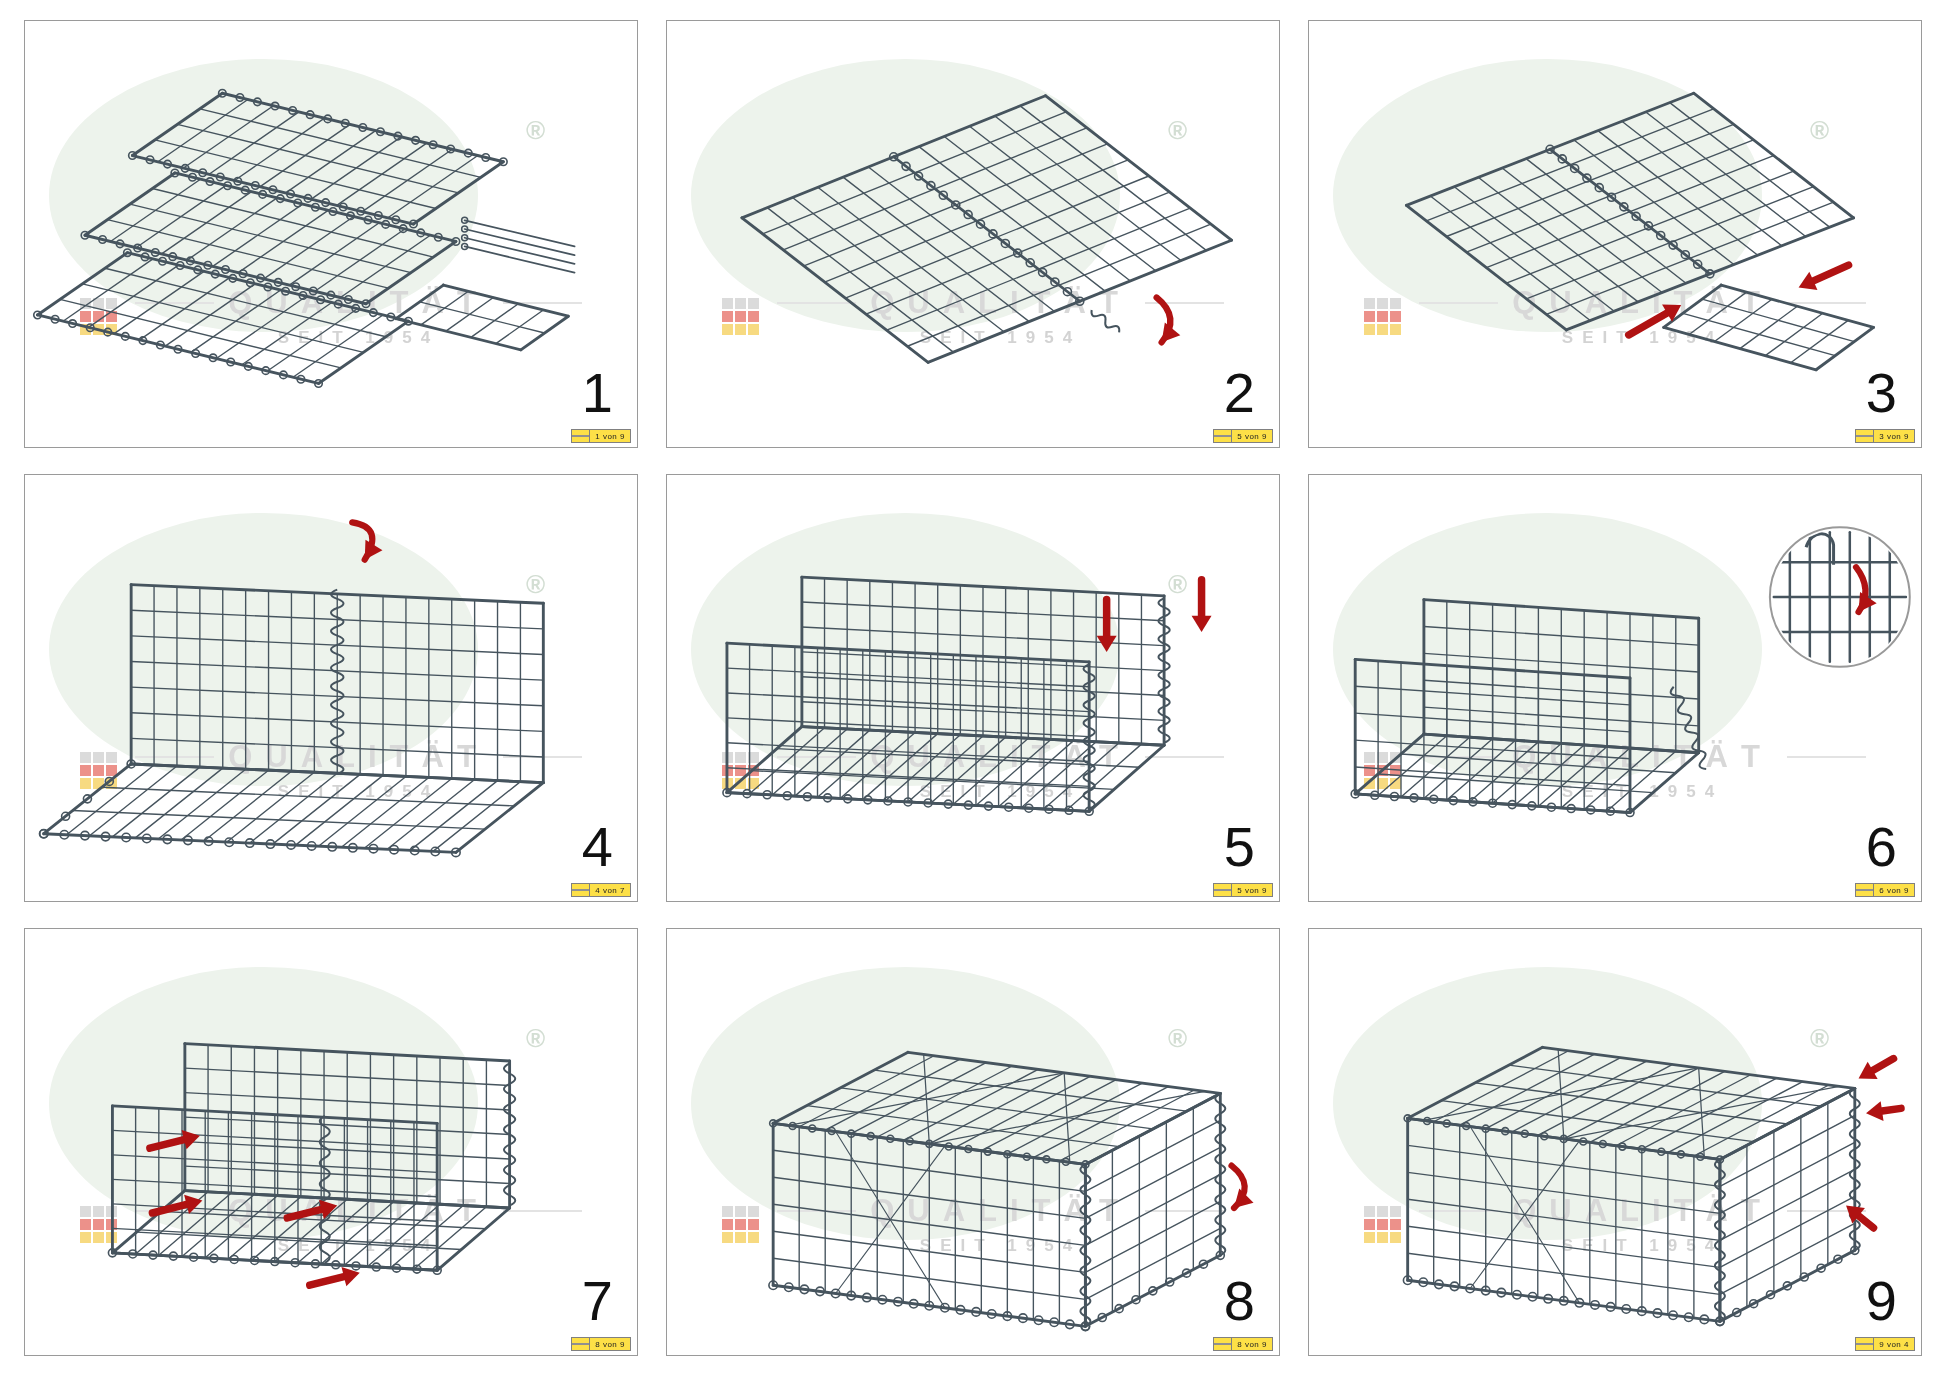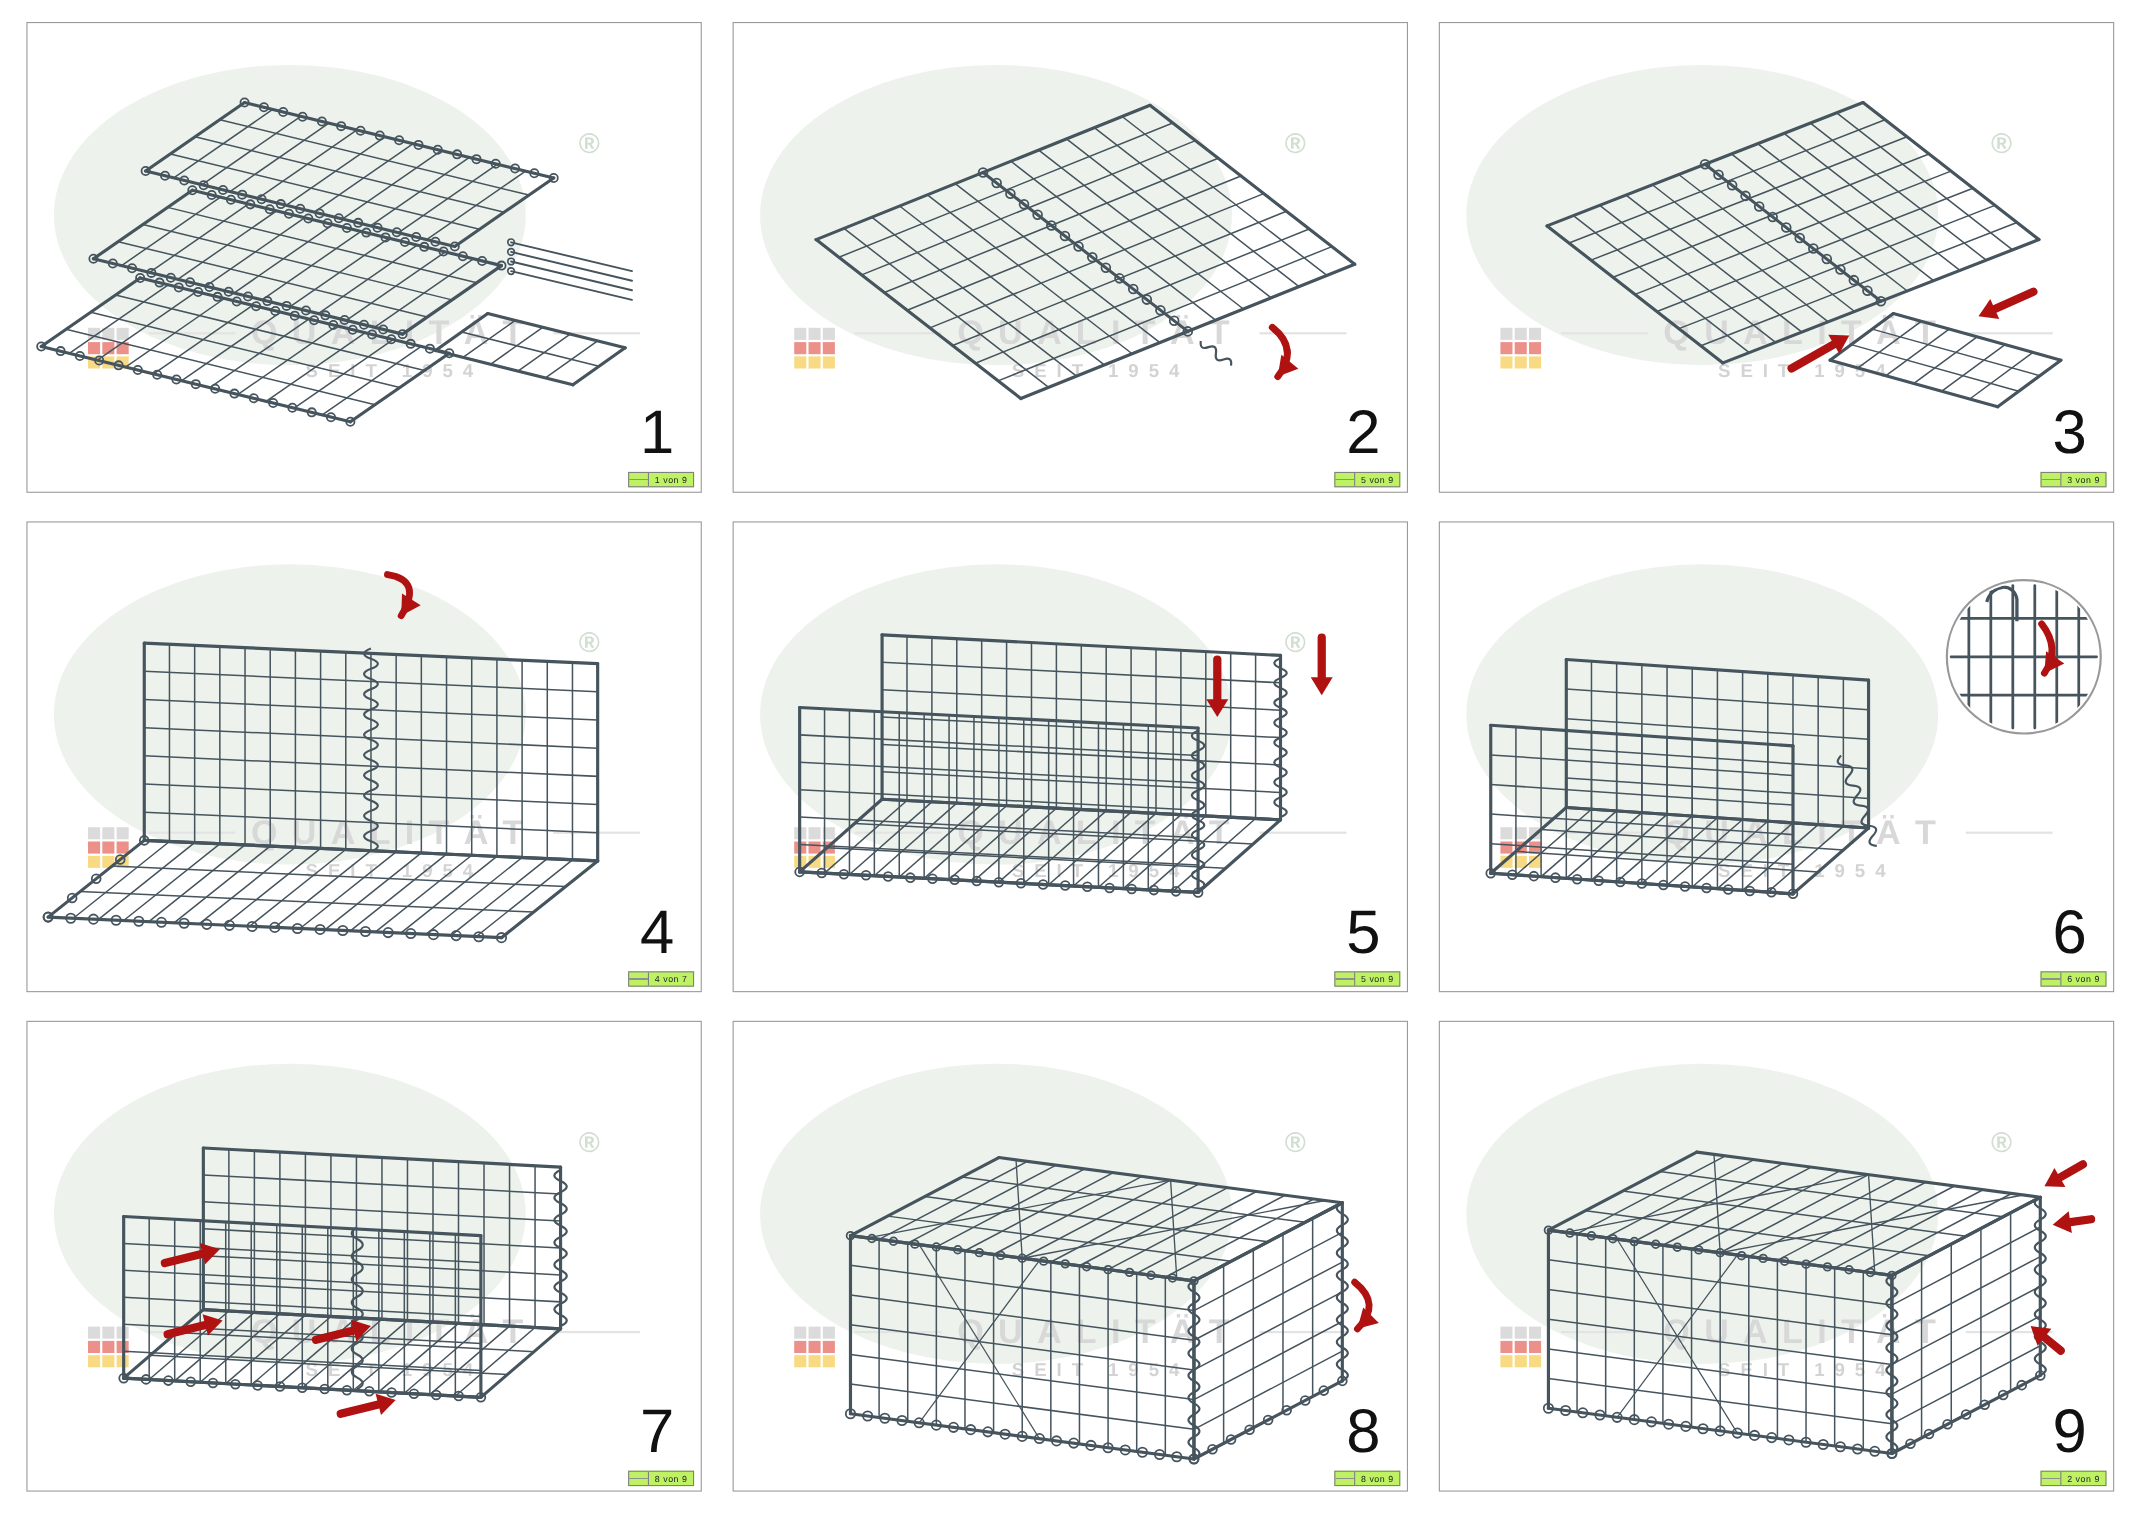--- a/index.html
+++ b/index.html
@@ -57,21 +57,21 @@
     z-index: 1;
   }
   .step-number {
     position: absolute; right: 24px; bottom: 26px;
     font-size: 56px; line-height: 1; color: #111111;
     z-index: 2; font-weight: 400;
   }
   .sheet-label {
     position: absolute; right: 6px; bottom: 4px; z-index: 2;
     display: flex; align-items: stretch;
-    border: 1px solid #808080; background: #bef264;
+    border: 1px solid #808080; background: #fde047;
     height: 14px; font-size: 8px; color: #222222;
   }
   .sheet-cell {
     width: 18px; border-right: 1px solid #808080;
     background: linear-gradient(to bottom, transparent 44%, #909090 44%, #909090 56%, transparent 56%);
   }
   .sheet-text { display: flex; align-items: center; padding: 0 5px; letter-spacing: 0.5px; }
 </style>
 </head>
 <body>
@@ -1218,16 +1218,16 @@
         <line x1="468" y1="104" x2="451.287160847618" y2="113.55019380136116" stroke="#b01212" stroke-width="6" stroke-linecap="round"></line>
         <path d="M440 120 L447.3 106.6 L455.3 120.5 Z" fill="#b01212"></path>
         <line x1="474" y1="144" x2="458.8693434175952" y2="146.16152236891497" stroke="#b01212" stroke-width="6" stroke-linecap="round"></line>
         <path d="M446 148 L457.7 138.2 L460.0 154.1 Z" fill="#b01212"></path>
         <line x1="452" y1="240" x2="440.06144488964316" y2="230.23209127334442" stroke="#b01212" stroke-width="6" stroke-linecap="round"></line>
         <path d="M430 222 L445.1 224.0 L435.0 236.4 Z" fill="#b01212"></path>
       </svg>
     <div class="step-number">9</div>
     <div class="sheet-label">
       <span class="sheet-cell"></span>
-      <span class="sheet-text">2 von 9</span>
+      <span class="sheet-text">9 von 4</span>
     </div>
   </section>
 </main>
 
 </body></html>

